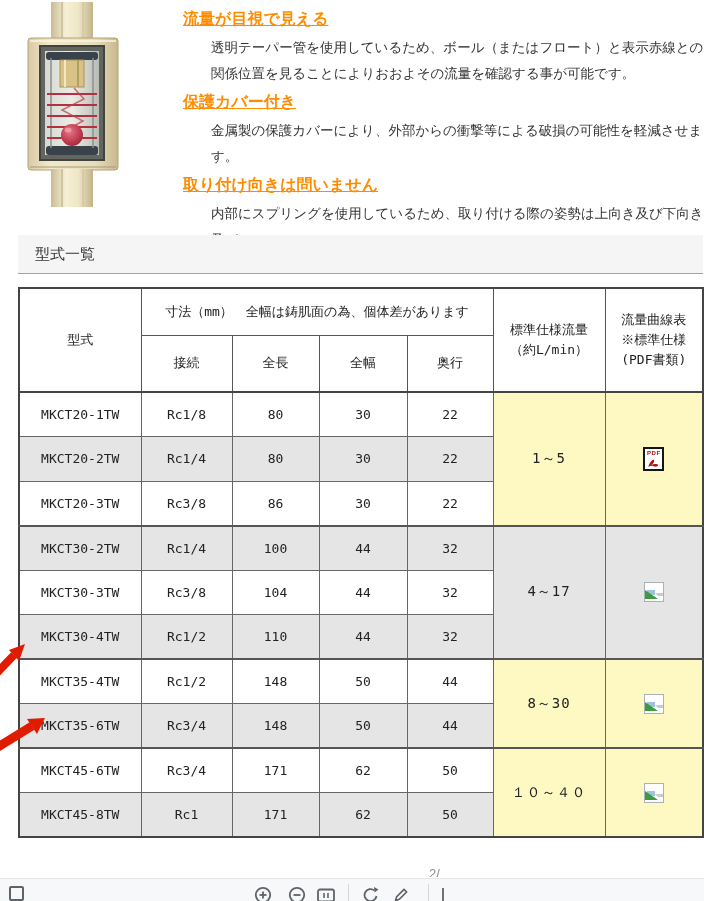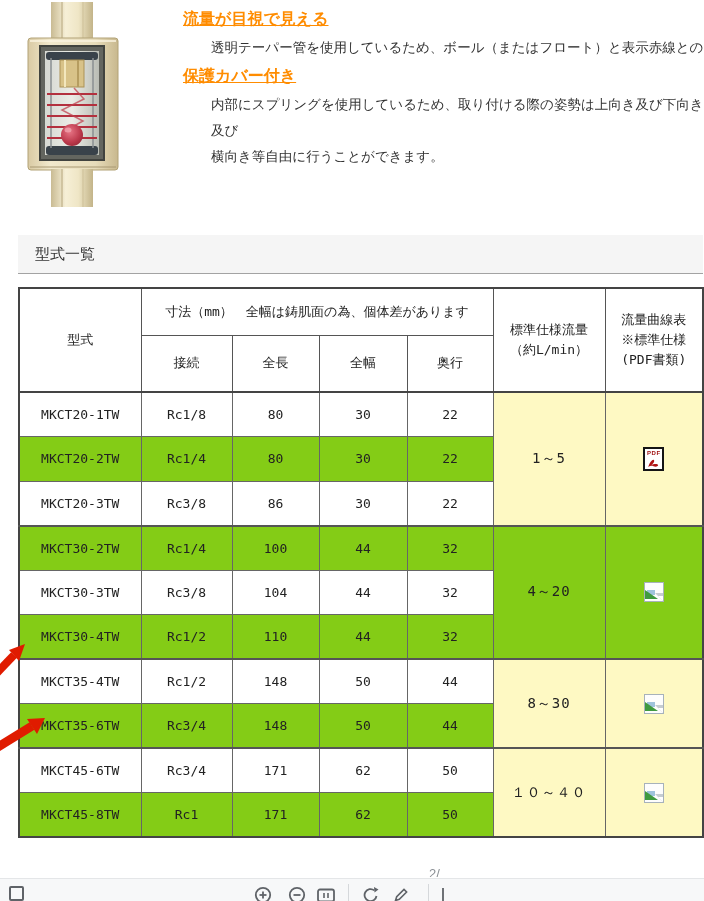--- a/index.html
+++ b/index.html
@@ -38,21 +38,21 @@
   }
   .tbl th, .tbl td {
     border:1px solid #666; font-weight:normal; text-align:center;
     vertical-align:middle; padding:0; overflow:hidden;
   }
   .tbl thead tr.hr1 { height:47px; }
   .tbl thead tr.hr2 { height:57px; }
   .tbl thead th { border-color:#555; font-size:13px; }
   .tbl thead { border-bottom:2px solid #444; }
   .tbl tbody tr { height:44.5px;margin-left:32px; }
-  .tbl tbody tr.alt td { background:#84cc16; }
+  .tbl tbody tr.alt td { background:#e5e5e5; }
   .tbl tbody td.merged { background:#fef9c3; }
   .tbl tbody tr.group-start td { border-top:2px solid #555; }
   .hdr-note { font-size:12.5px;margin-left:27px; }
   .hdr-two-line { line-height:20px; }
   .flow-cell { font-size:14px; letter-spacing:1px; }
 
   
   .pdf-icon {
     display:inline-block; width:21px; height:24px; background:#fff;
     border:2px solid #151515; position:relative; vertical-align:middle;
@@ -164,22 +164,27 @@
 
     <rect x="29" y="167" width="42" height="38" fill="url(#nutg)"></rect>
     <line x1="40" y1="167" x2="40" y2="205" stroke="#b5a67d" stroke-width="1"></line>
     <line x1="61" y1="167" x2="61" y2="205" stroke="#cdbf97" stroke-width="1"></line>
   </svg>
 
   <div class="features">
     <div class="feat-h">流量が目視で見える</div>
     <p class="feat-p">
       <span class="feat-line">透明テーパー管を使用しているため、ボール（またはフロート）と表示赤線との</span>
+      <span class="feat-line">関係位置を見ることによりおおよその流量を確認する事が可能です。</span>
     </p>
     <div class="feat-h">保護カバー付き</div>
+    <p class="feat-p">
+      <span class="feat-line">金属製の保護カバーにより、外部からの衝撃等による破損の可能性を軽減させます。</span>
+    </p>
+    <div class="feat-h">取り付け向きは問いません</div>
     <p class="feat-p">
       <span class="feat-line">内部にスプリングを使用しているため、取り付ける際の姿勢は上向き及び下向き及び</span>
       <span class="feat-line">横向き等自由に行うことができます。</span>
     </p>
   </div>
 
   <div class="section-bar">
     <span>型式一覧</span>
   </div>
 
@@ -245,21 +250,21 @@
           <td>86</td>
           <td>30</td>
           <td>22</td>
         </tr>
         <tr class="alt group-start">
           <td>MKCT30-2TW</td>
           <td>Rc1/4</td>
           <td>100</td>
           <td>44</td>
           <td>32</td>
-          <td rowspan="3" class="merged flow-cell">4～20</td>
+          <td rowspan="3" class="merged flow-cell">4～17</td>
           <td rowspan="3" class="merged">
             <span class="img-icon">
               <span class="img-sky"></span>
               <span class="img-hill"></span>
               <span class="img-fold"></span>
               <span class="img-fold2"></span>
             </span>
           </td>
         </tr>
         <tr>

